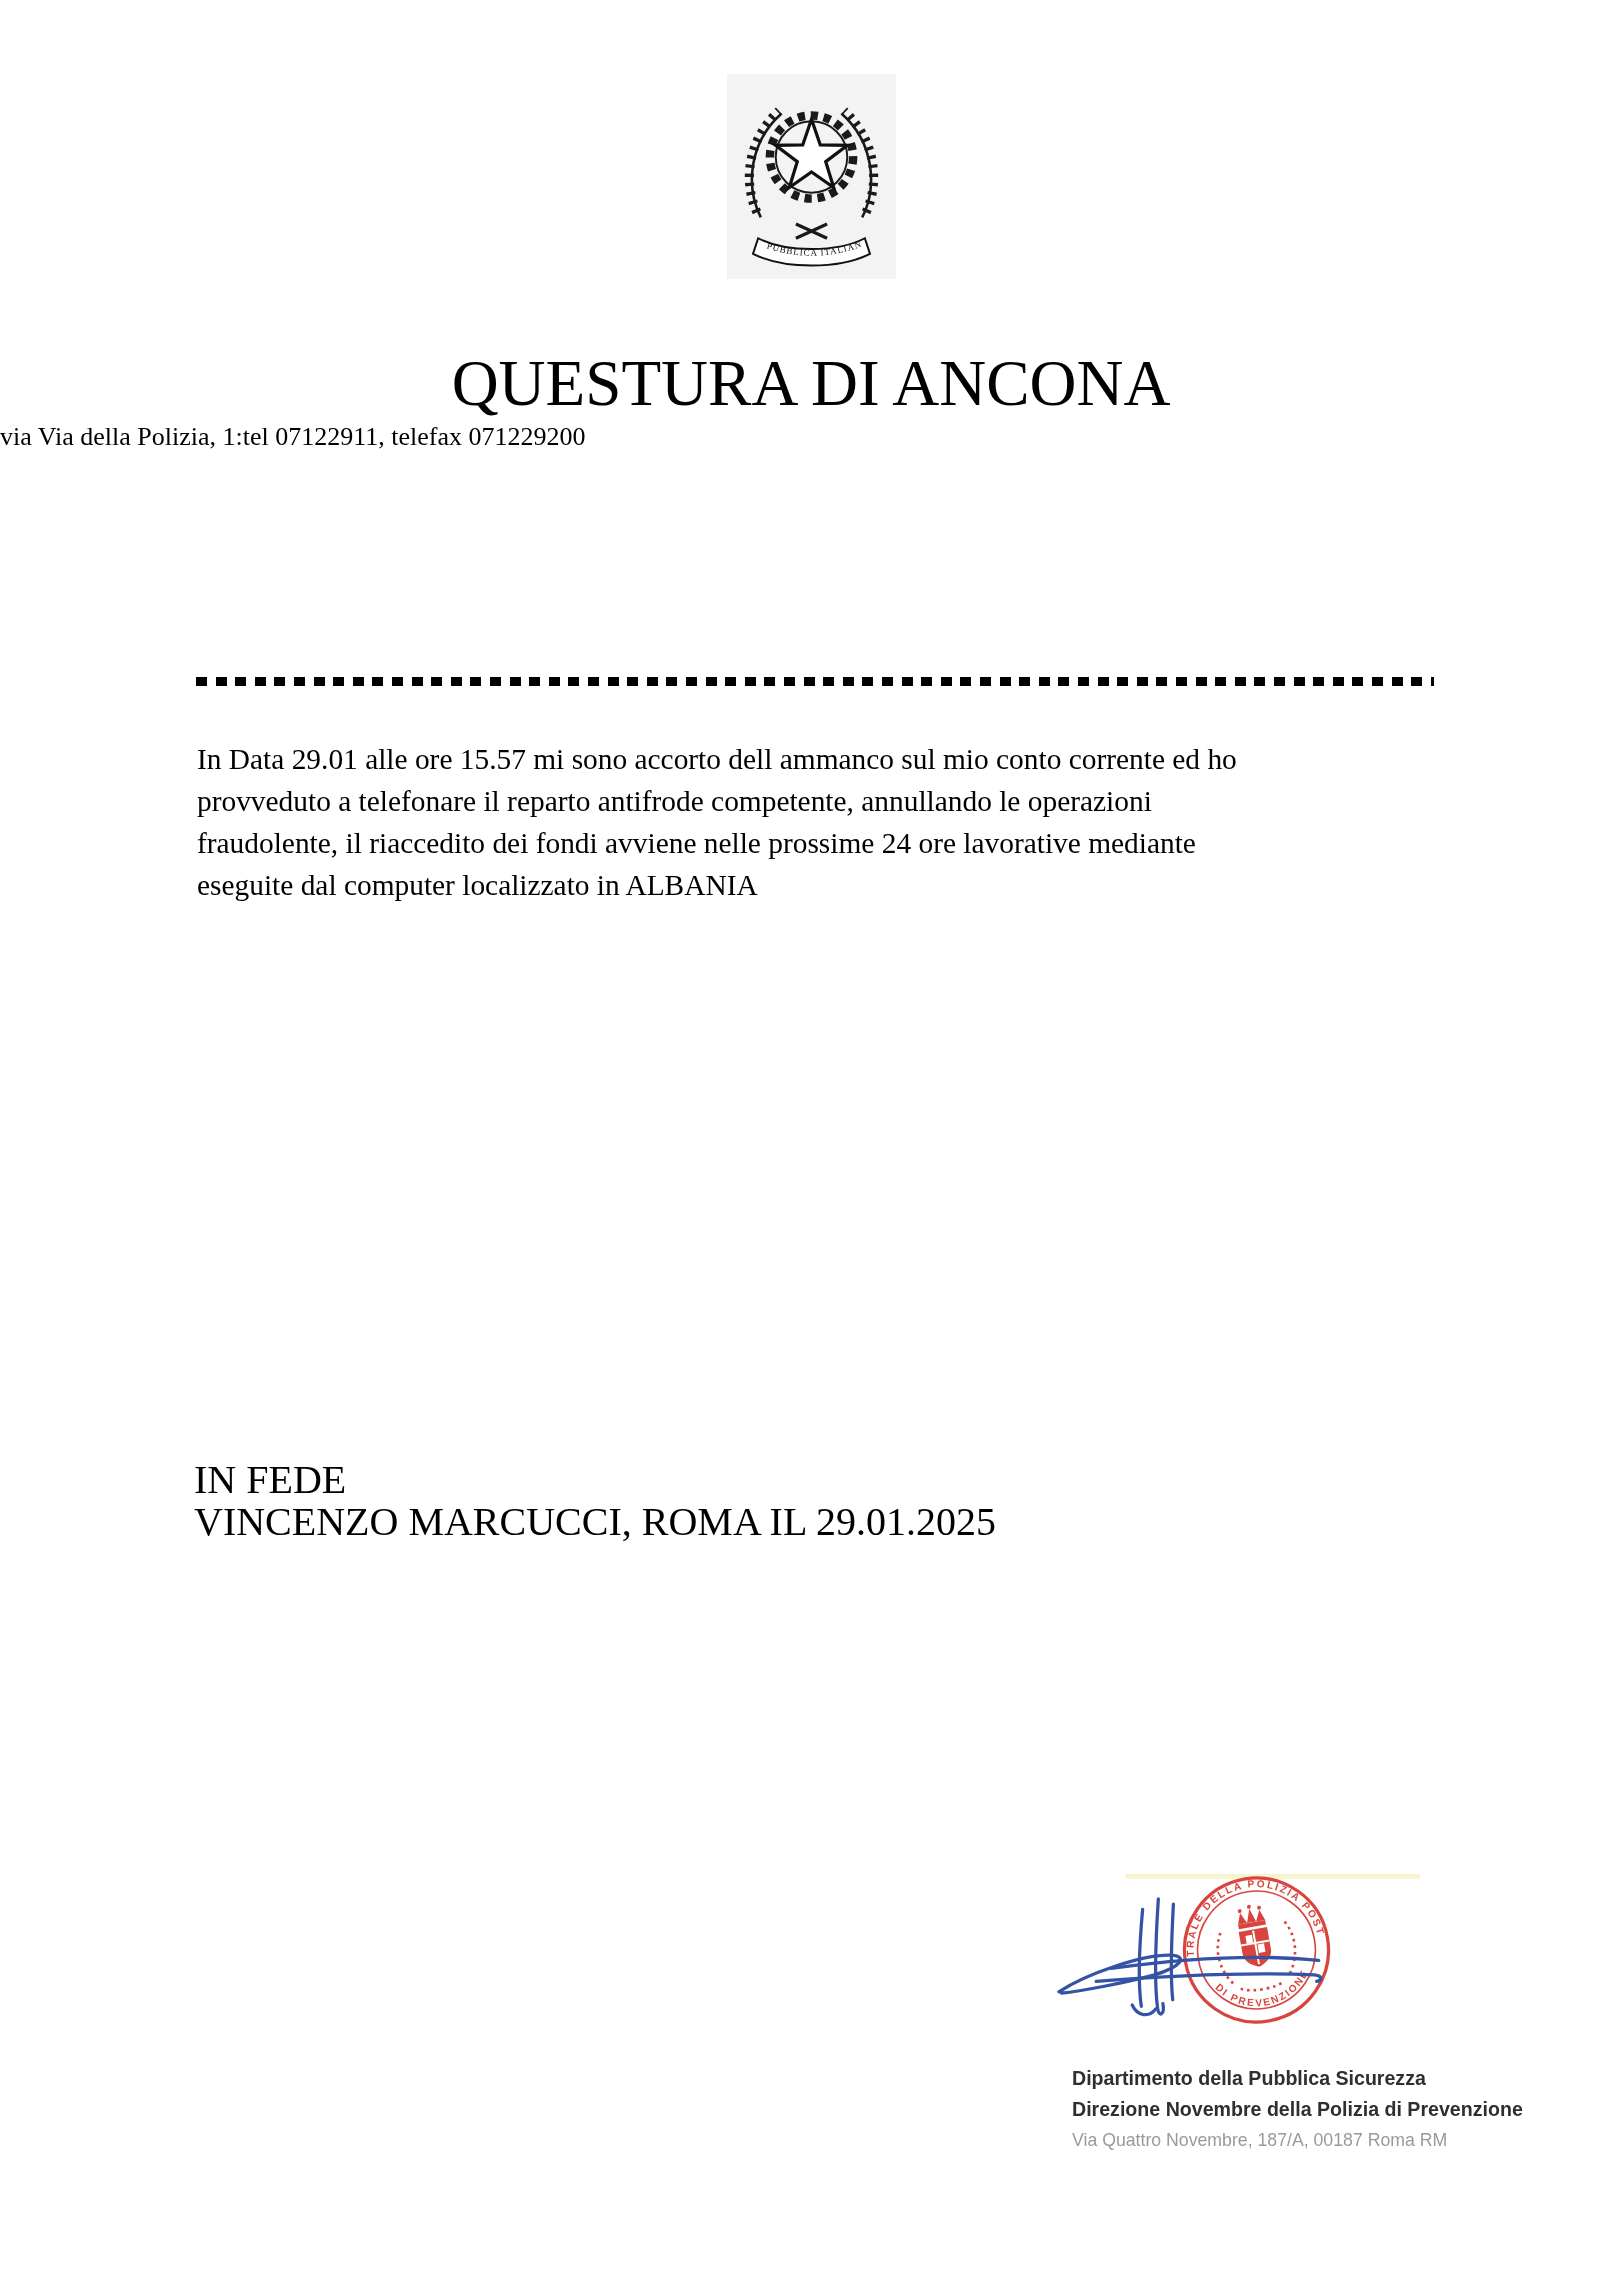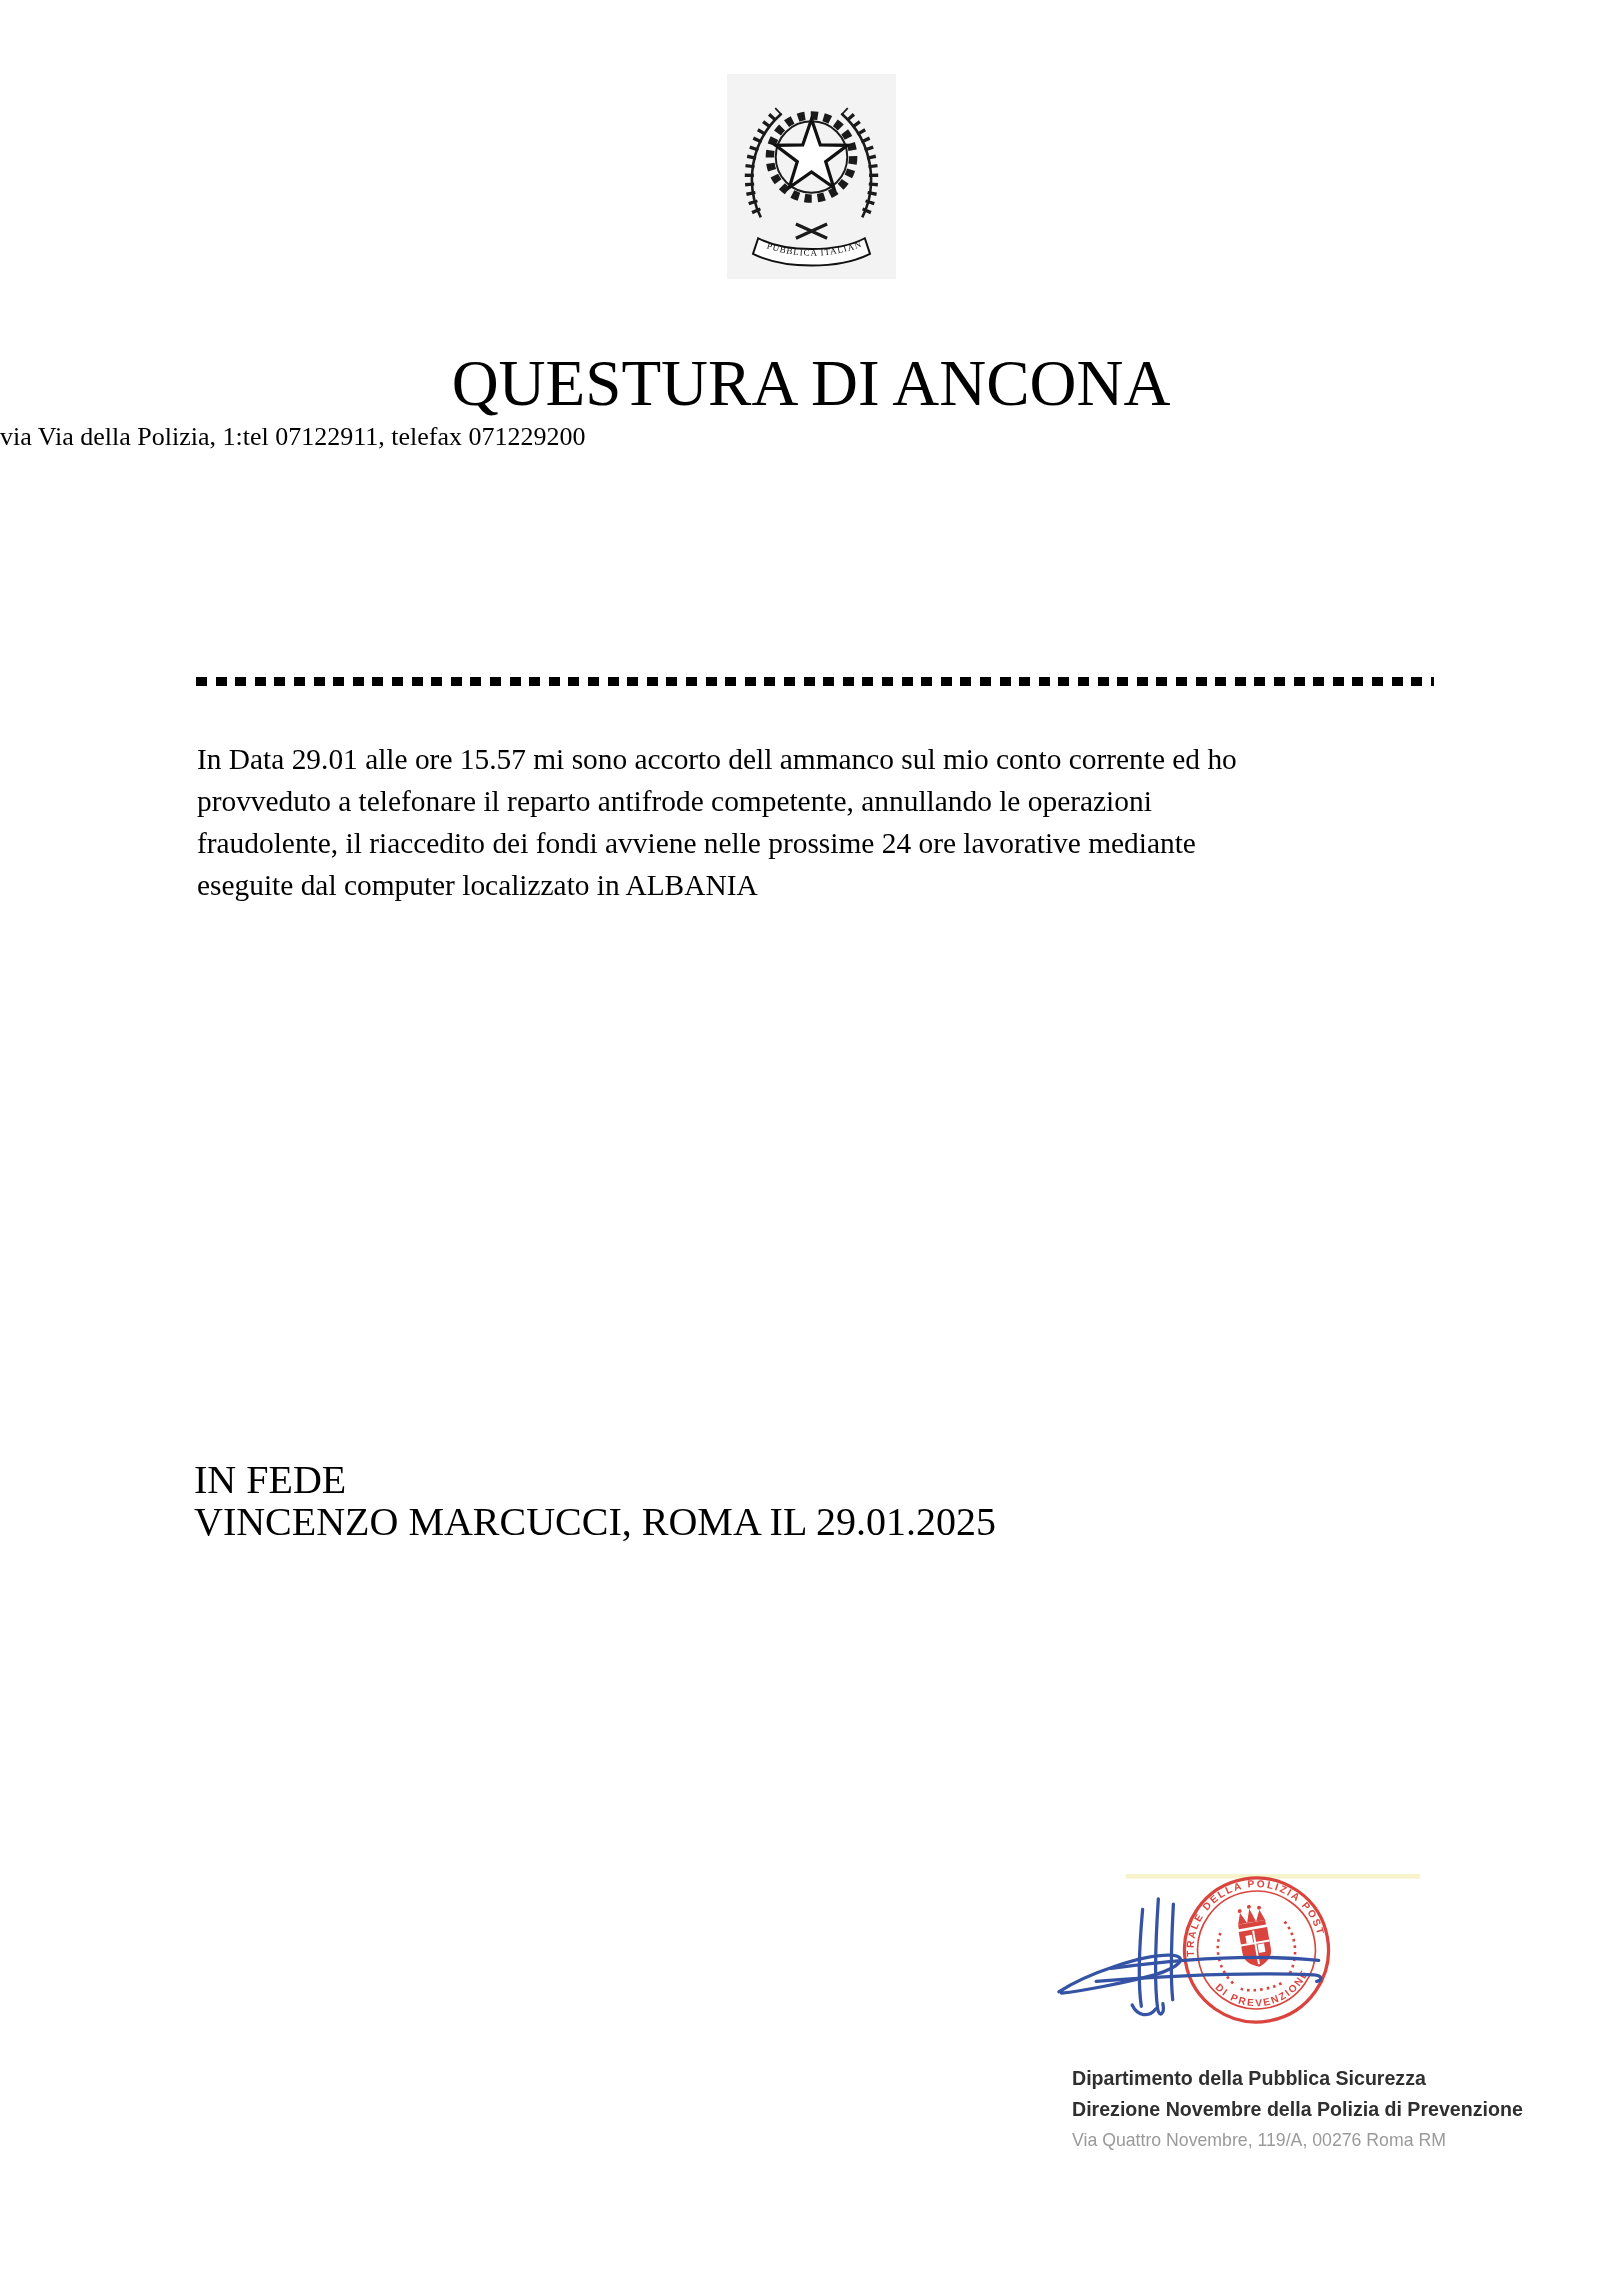--- a/index.html
+++ b/index.html
@@ -196,17 +196,17 @@
         <path d="M118,170 C250,152 360,150 435,158"></path>
         <path d="M95,190 C220,180 330,176 428,180 C440,181 442,188 432,190"></path>
         <path d="M150,226 C158,243 176,246 186,232"></path>
       </g>
     </svg>
   </div>
 
   <div class="abs footer-lines">
     <div class="bold-line">Dipartimento della Pubblica Sicurezza</div>
     <div class="bold-line">Direzione Novembre della Polizia di Prevenzione</div>
-    <div class="addr-line">Via Quattro Novembre, 119/A, 00276 Roma RM</div>
+    <div class="addr-line">Via Quattro Novembre, 187/A, 00187 Roma RM</div>
   </div>
 
 </div>
 
 
 </body></html>

